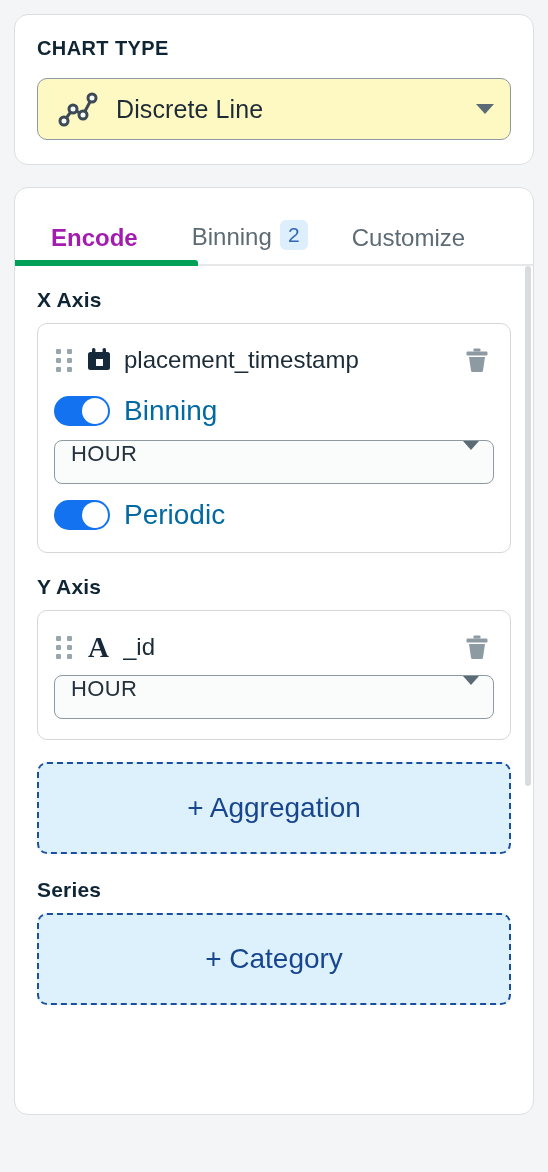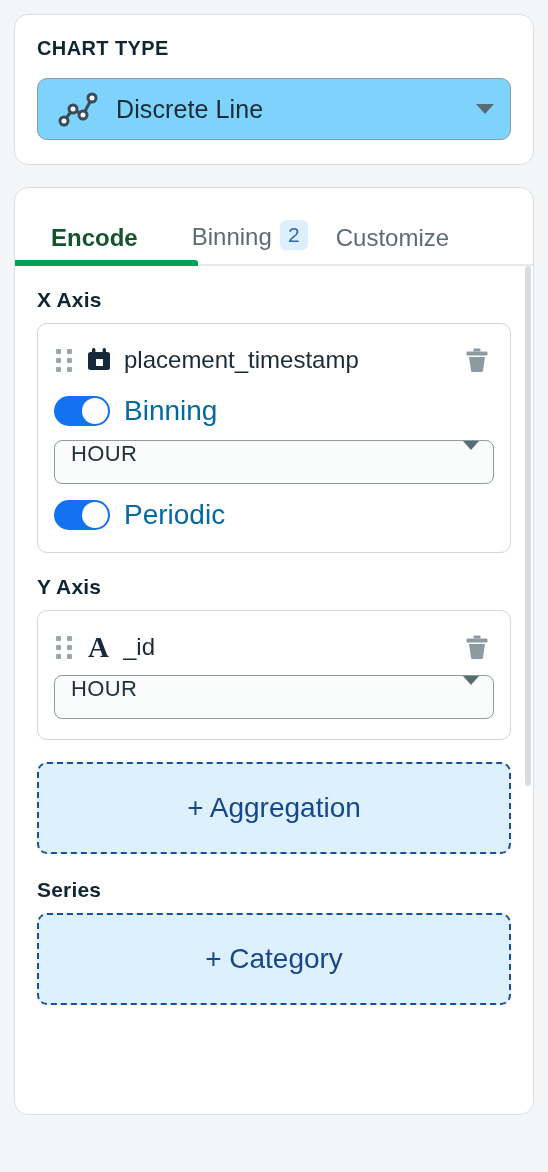--- a/index.html
+++ b/index.html
@@ -38,21 +38,21 @@
     font-weight: bold;
     letter-spacing: 0.4px;
     color: #0f2533;
     margin-bottom: 18px;
   }
 
   .select-box {
     display: flex;
     align-items: center;
     height: 62px;
-    background: #7dd3fc;
+    background: #fef9c3;
     border: 1.5px solid #8e9aa1;
     border-radius: 10px;
     padding: 0 16px 0 18px;
     cursor: pointer;
   }
 
   .select-box .leading-icon {
     flex: 0 0 auto;
     display: flex;
     align-items: center;
@@ -104,24 +104,24 @@
     padding: 0 0 14px 0;
     cursor: pointer;
     position: relative;
     display: flex;
     align-items: center;
     gap: 8px;
   }
 
   .tab.tab-encode   { margin-left: 36px; }
   .tab.tab-filter   { margin-left: 54px; }
-  .tab.tab-custom   { margin-left: 28px; }
+  .tab.tab-custom   { margin-left: 44px; }
 
   .tab.active {
-    color: #14532d;
+    color: #a21caf;
     font-weight: bold;
   }
 
   .tab-indicator {
     position: absolute;
     left: -36px;
     bottom: 0;
     width: 183px;
     height: 6px;
     background: #00a056;

